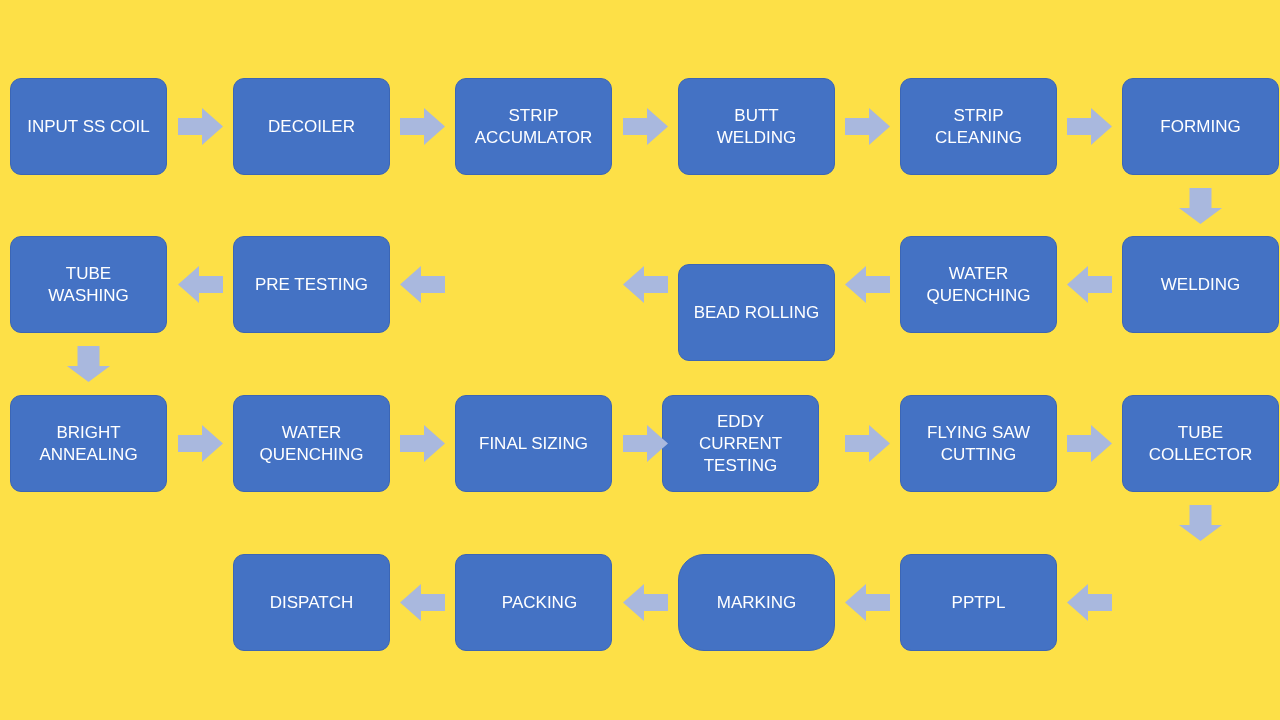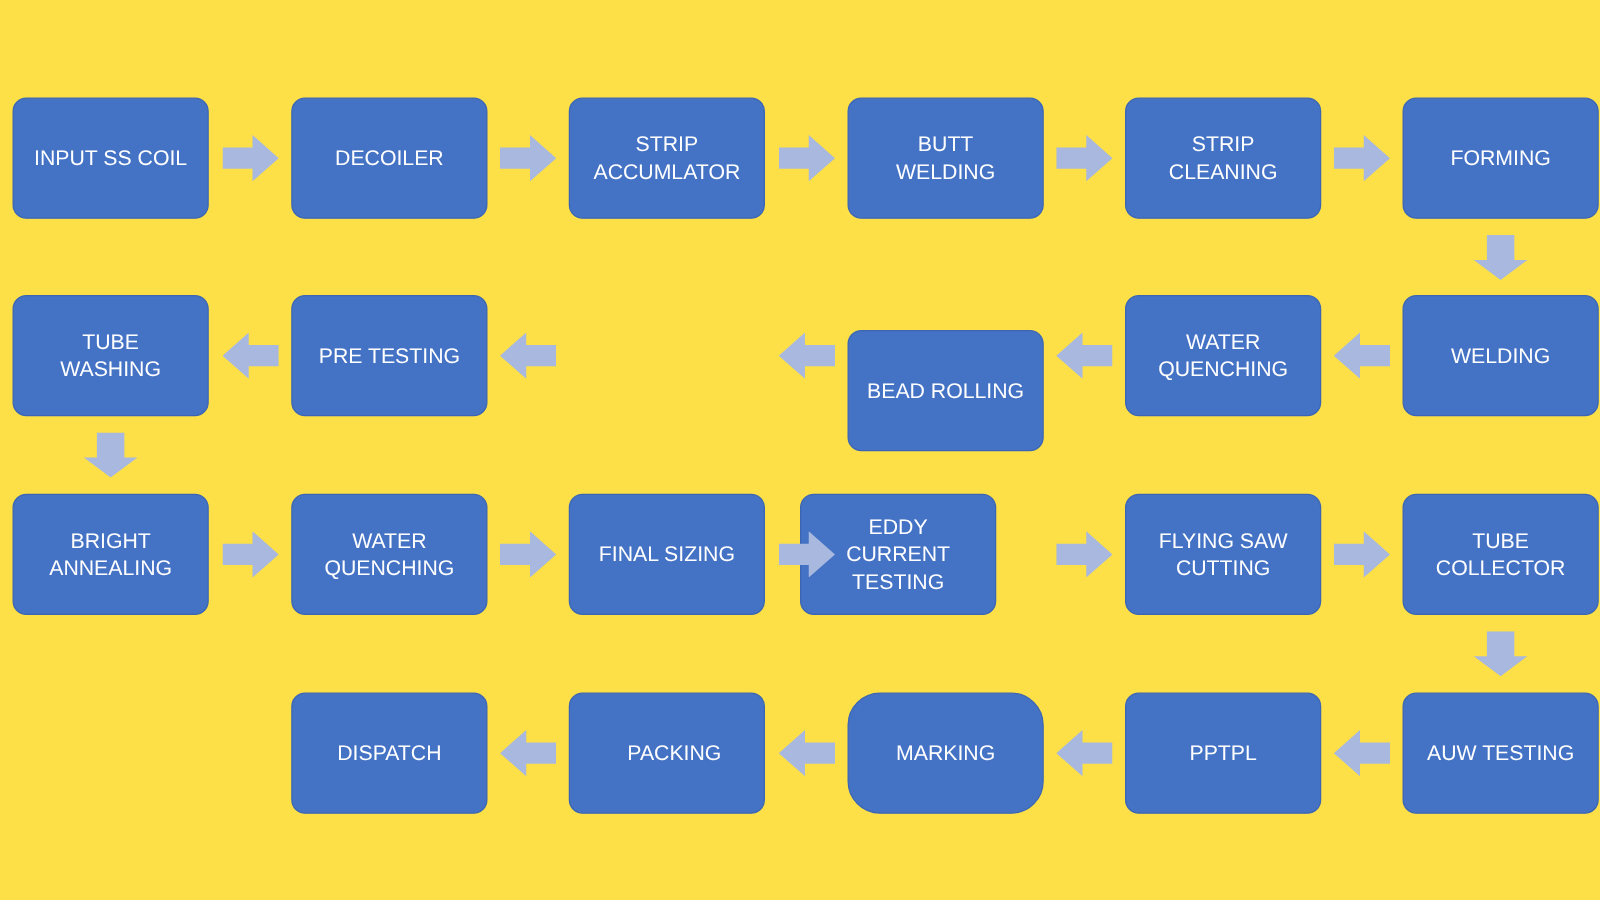--- a/index.html
+++ b/index.html
@@ -88,36 +88,33 @@
       <div class="line">BRIGHT</div>
       <div class="line">ANNEALING</div>
     </div>
     <div class="node" style="left: 233px; top: 395px;">
       <div class="line">WATER</div>
       <div class="line">QUENCHING</div>
     </div>
     <div class="node" style="left: 455px; top: 395px;">
       <div class="line">FINAL SIZING</div>
     </div>
-    <div class="node" style="left: 640px; top: 395px; justify-content: center;">
+    <div class="node" style="left: 662px; top: 395px; justify-content: center;">
       <div class="line">EDDY</div>
       <div class="line">CURRENT</div>
       <div class="line">TESTING</div>
     </div>
     <div class="node" style="left: 900px; top: 395px;">
       <div class="line">FLYING SAW</div>
       <div class="line">CUTTING</div>
     </div>
     <div class="node" style="left: 1122px; top: 395px;">
       <div class="line">TUBE</div>
       <div class="line">COLLECTOR</div>
     </div>
-    <div class="node" style="left: 1122px; top: 554px;">
-      <div class="line">AUW TESTING</div>
-    </div>
     <div class="node" style="left: 900px; top: 554px;">
       <div class="line">PPTPL</div>
     </div>
     <div class="node" style="left: 678px; top: 554px; border-radius: 26px;">
       <div class="line">MARKING</div>
     </div>
     <div class="node" style="left: 455px; top: 554px; padding-left: 12px;">
       <div class="line">PACKING</div>
     </div>
     <div class="node" style="left: 233px; top: 554px;">

